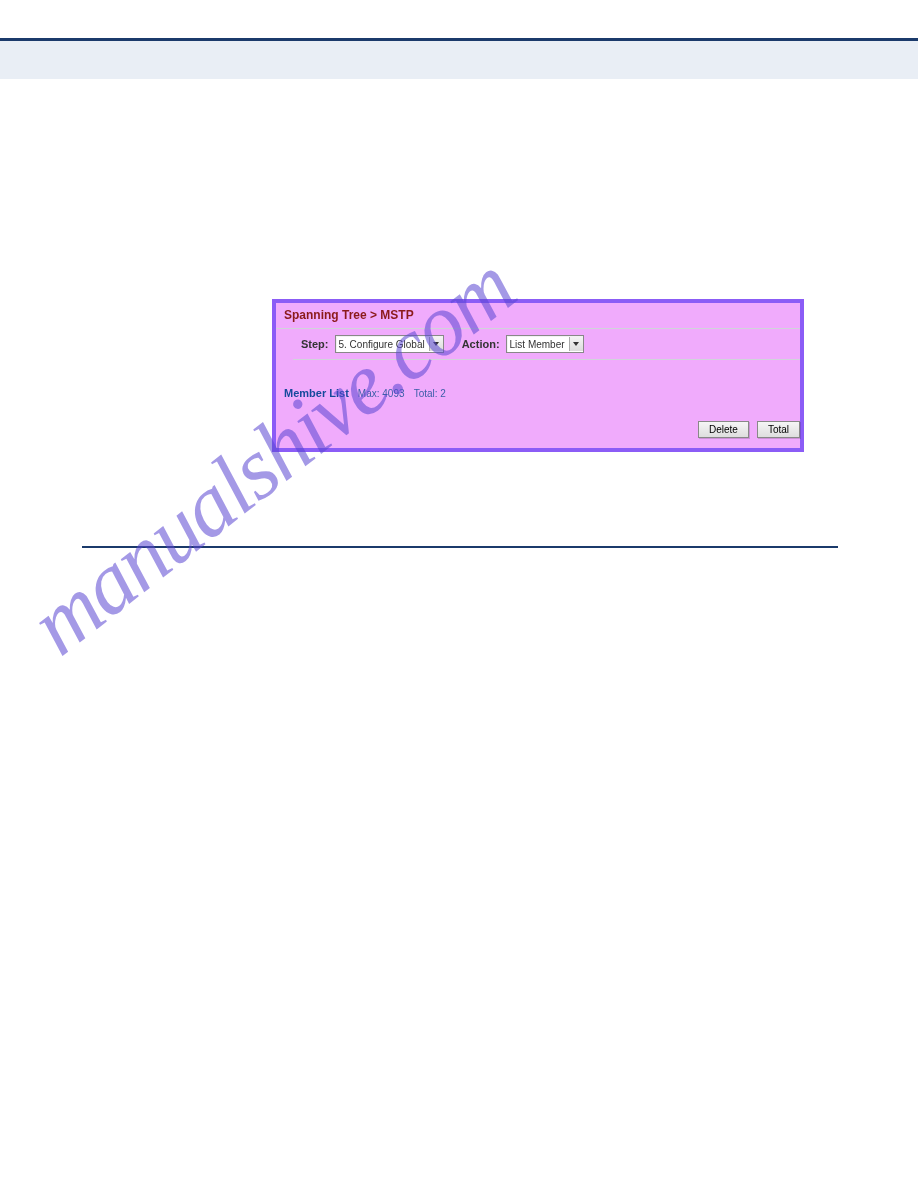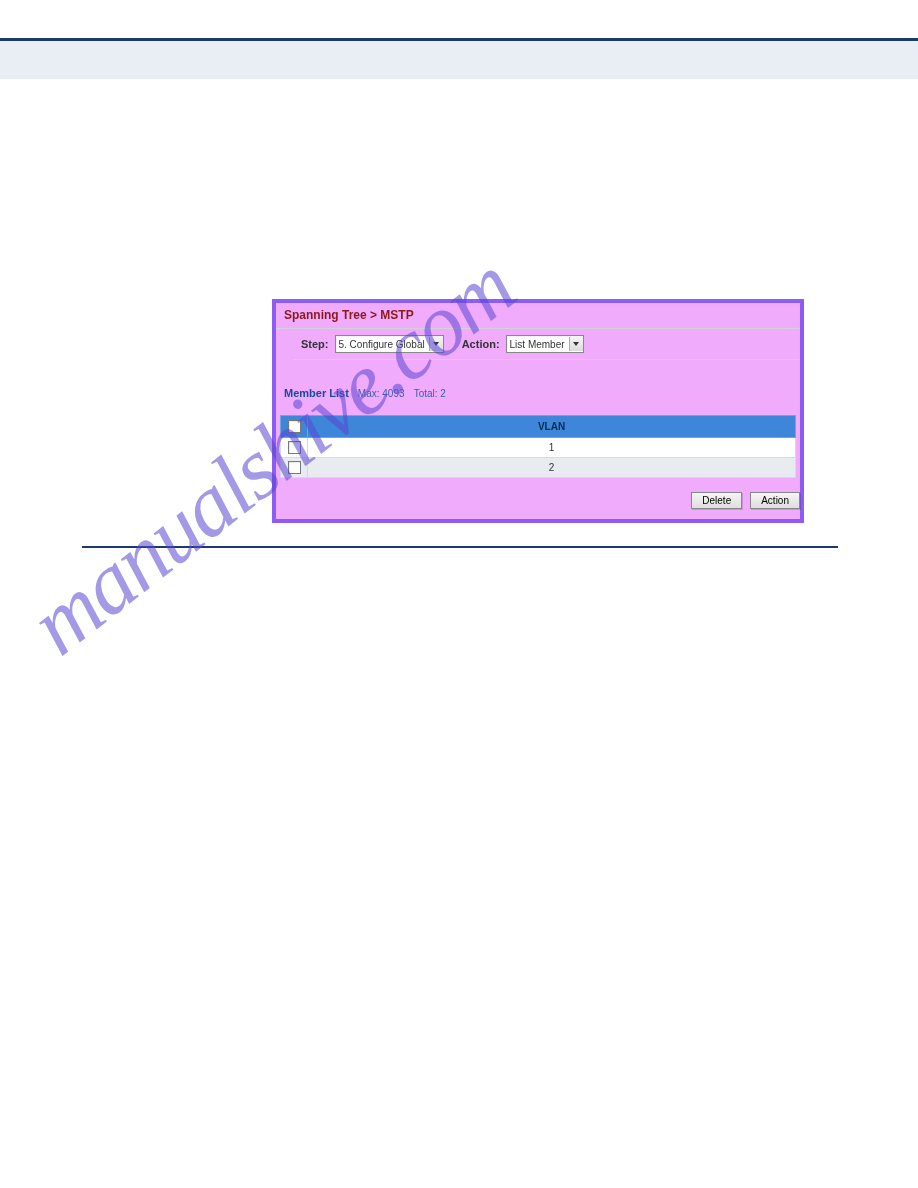--- a/index.html
+++ b/index.html
@@ -215,45 +215,21 @@
     </div>
   </div>
 
 
   <div class="member-list-title">
     <span class="ml-title">Member List</span>
     <span class="ml-meta">Max: 4093</span>
     <span class="ml-meta">Total: 2</span>
   </div>
 
-  <table class="members">
-    <thead>
-      <tr>
-        <th class="chkcol">
-          <span class="chkbox"></span>
-        </th>
-        <th>VLAN</th>
-      </tr>
-    </thead>
-    <tbody>
-      <tr>
-        <td>
-          <span class="chkbox"></span>
-        </td>
-        <td>1</td>
-      </tr>
-      <tr class="alt">
-        <td>
-          <span class="chkbox"></span>
-        </td>
-        <td>2</td>
-      </tr>
-    </tbody>
-  </table>
 
   <div class="btn-row">
     <button class="btn">Delete</button>
-    <button class="btn">Action</button>
+    <button class="btn">Total</button>
   </div>
 
 </div>
 
 <div class="divider"></div>
 
 </body></html>

